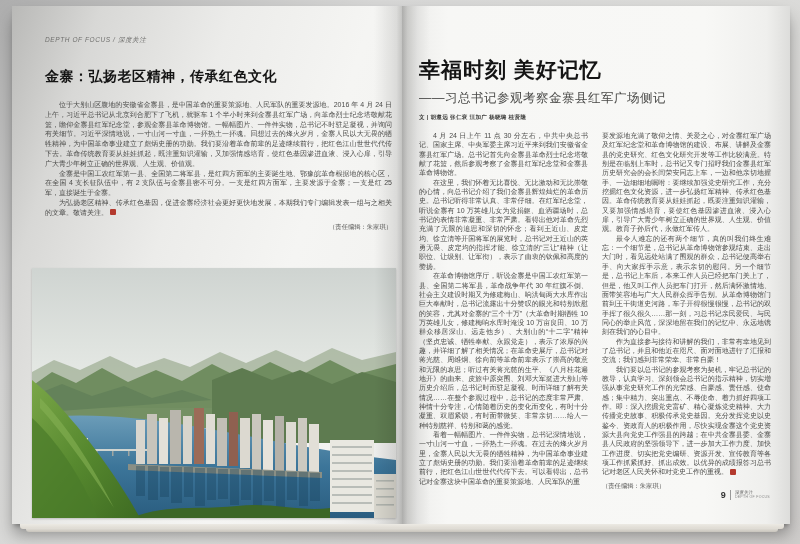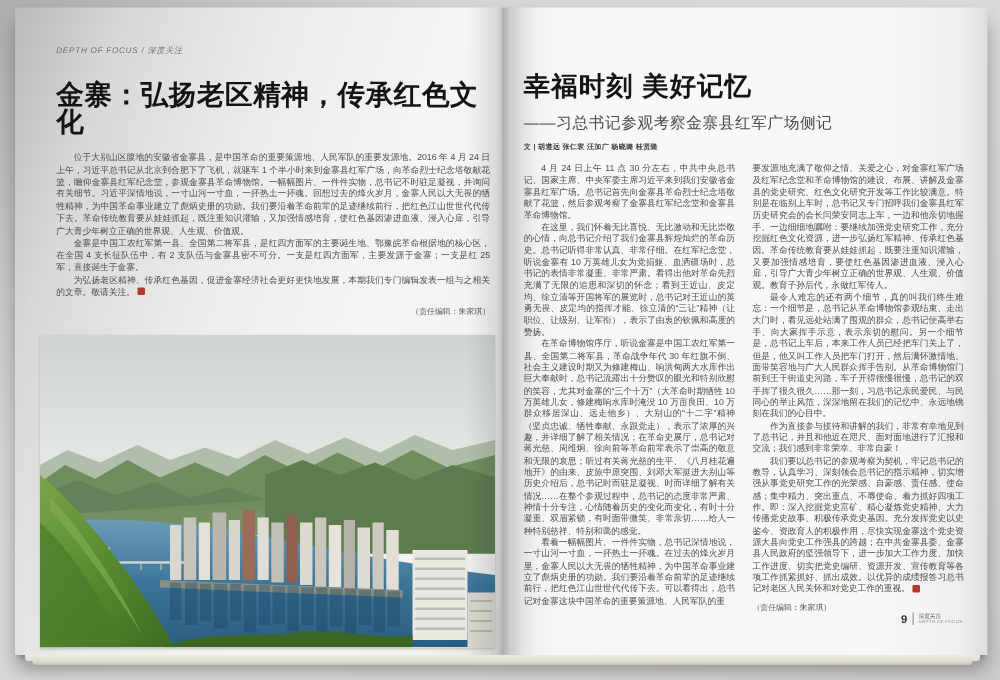--- a/index.html
+++ b/index.html
@@ -15,21 +15,21 @@
   .page{position:absolute;top:6px;height:518px;}
   .page-left{left:12px;width:390px;
     background:linear-gradient(108deg,#b9b9b7 0%,#d8d8d6 16%,#ececea 40%,#f5f5f3 65%,#f2f2f0 88%,#e2e2e0 100%);}
   .page-right{left:402px;width:388px;
     background:linear-gradient(to right,#d8d8d6 0%,#efefed 4%,#f7f7f5 12%,#f8f8f6 78%,#efefed 94%,#dddddb 100%);}
   .gutter{position:absolute;left:374px;top:6px;width:56px;height:518px;pointer-events:none;
     background:linear-gradient(to right,rgba(0,0,0,0) 0%,rgba(0,0,0,.10) 40%,rgba(0,0,0,.20) 50%,rgba(0,0,0,.10) 60%,rgba(0,0,0,0) 100%);}
   
   .left-content{position:absolute;left:33px;top:30px;width:347px;}
   .kicker{font-size:6.5px;font-style:italic;letter-spacing:.6px;color:#6f6f6d;margin-bottom:20px;}
-  .left-title{margin:0 0 13px 0;font-size:22px;line-height:22px;font-weight:700;color:#141414;letter-spacing:.5px;}
+  .left-title{margin:0 0 13px 0;font-size:14px;line-height:22px;font-weight:700;color:#141414;letter-spacing:.5px;}
   .bodytext{font-size:7px;line-height:9.8px;color:#4c4c4a;text-align:justify;}
   .bodytext p{margin:0;text-indent:2em;}
   .bodytext p.noindent{text-indent:0;}
   .editor{font-size:6.3px;color:#555553;margin-top:5px;}
   .editor.right{text-align:right;}
   .end-marker{display:inline-block;width:6px;height:6px;background:#b43a2e;border-radius:1px;margin-left:2px;vertical-align:-0.5px;}
   .photo{position:absolute;left:20px;top:262px;width:364px;height:250px;overflow:hidden;box-shadow:0 1px 2px rgba(0,0,0,.2);}
   
   .right-content{position:absolute;left:17px;top:52px;width:355px;}
   .right-title{margin:0 0 8px 0;font-size:21px;line-height:24px;font-weight:700;color:#141414;letter-spacing:1px;}

